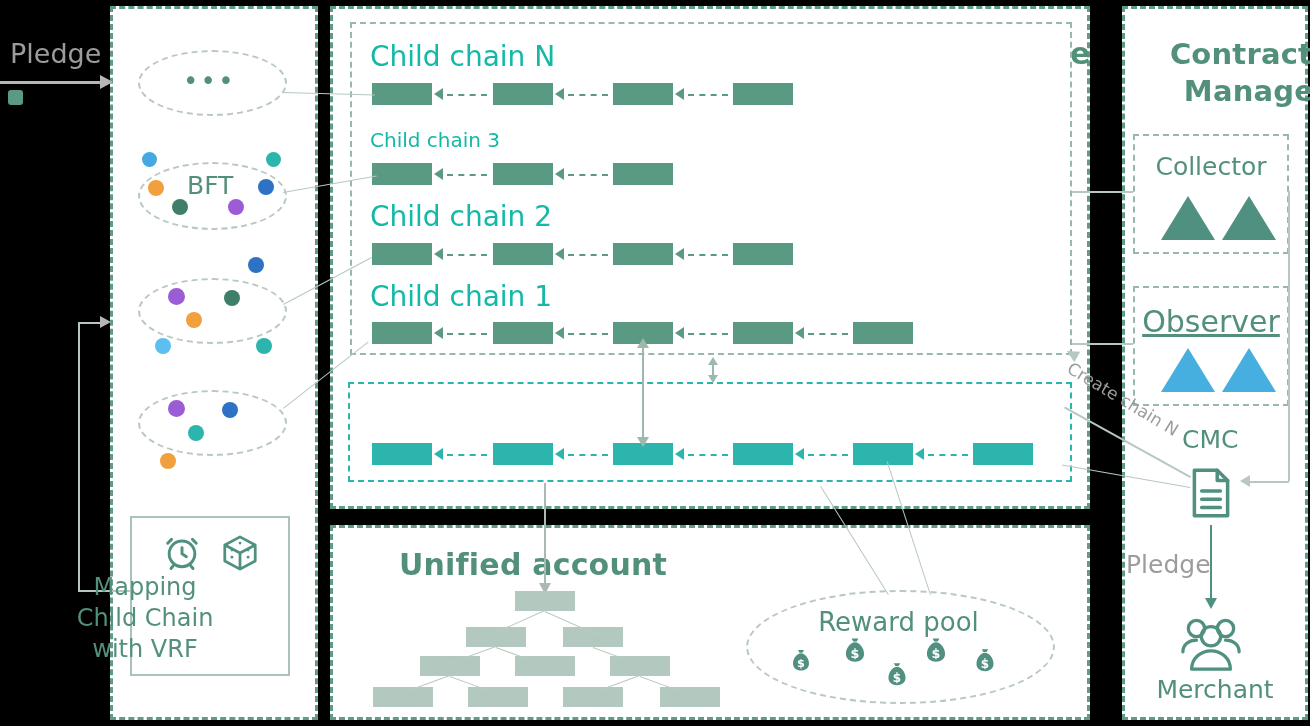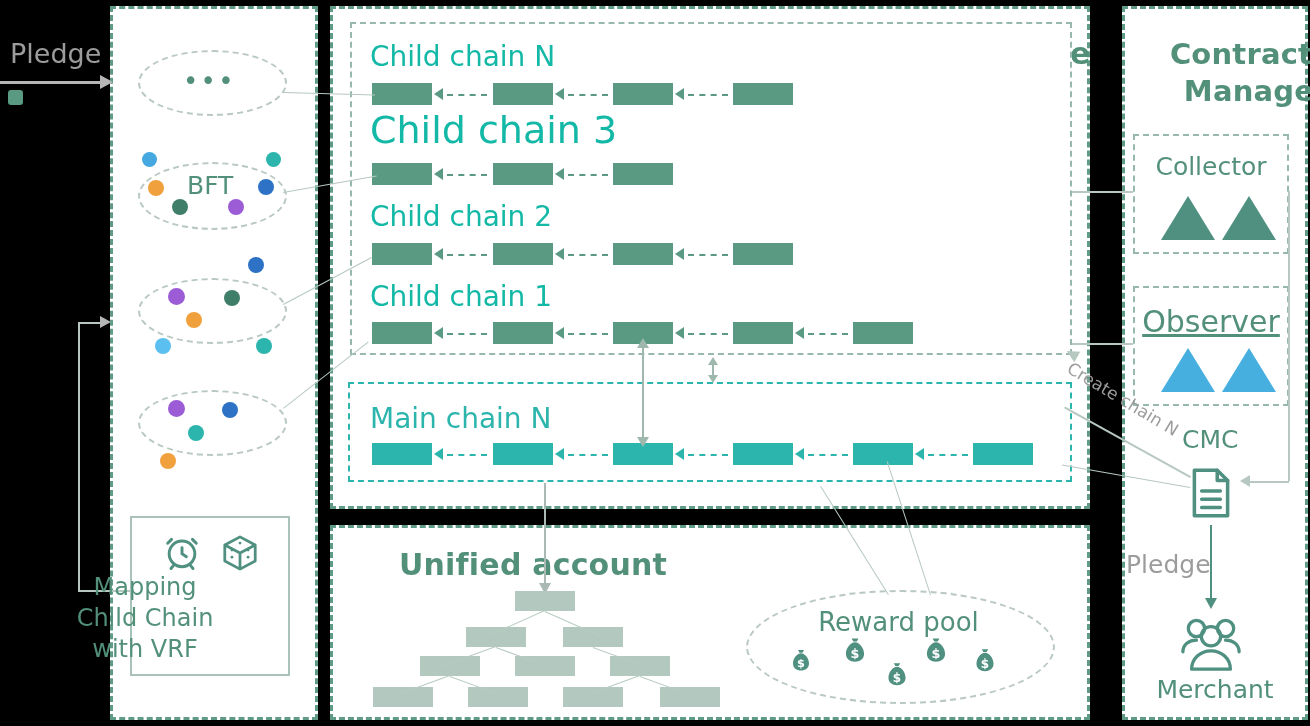--- a/index.html
+++ b/index.html
@@ -119,21 +119,21 @@
   <div class="arrowdash" style="left:447px;top:94px;width:40px;"></div>
   <div class="arrowhead" style="left:434px;top:88px;"></div>
   <div class="blk" style="left:493px;top:83px;width:60px;"></div>
   <div class="arrowdash" style="left:568px;top:94px;width:40px;"></div>
   <div class="arrowhead" style="left:555px;top:88px;"></div>
   <div class="blk" style="left:613px;top:83px;width:60px;"></div>
   <div class="arrowdash" style="left:688px;top:94px;width:40px;"></div>
   <div class="arrowhead" style="left:675px;top:88px;"></div>
   <div class="blk" style="left:733px;top:83px;width:60px;"></div>
 
-  <div class="title-light" style="left:370px;top:108px;font-size:38px;">Child chain 3</div>
+  <div class="title-light" style="left:370px;top:128px;font-size:20px;">Child chain 3</div>
   <div class="blk" style="left:372px;top:163px;width:60px;"></div>
   <div class="arrowdash" style="left:447px;top:174px;width:40px;"></div>
   <div class="arrowhead" style="left:434px;top:168px;"></div>
   <div class="blk" style="left:493px;top:163px;width:60px;"></div>
   <div class="arrowdash" style="left:568px;top:174px;width:40px;"></div>
   <div class="arrowhead" style="left:555px;top:168px;"></div>
   <div class="blk" style="left:613px;top:163px;width:60px;"></div>
 
   <div class="title-light" style="left:370px;top:200px;font-size:28px;">Child chain 2</div>
   <div class="blk" style="left:372px;top:243px;width:60px;"></div>
@@ -156,21 +156,20 @@
   <div class="arrowhead" style="left:555px;top:327px;"></div>
   <div class="blk" style="left:613px;top:322px;width:60px;"></div>
   <div class="arrowdash" style="left:688px;top:333px;width:40px;"></div>
   <div class="arrowhead" style="left:675px;top:327px;"></div>
   <div class="blk" style="left:733px;top:322px;width:60px;"></div>
   <div class="arrowdash" style="left:808px;top:333px;width:40px;"></div>
   <div class="arrowhead" style="left:795px;top:327px;"></div>
   <div class="blk" style="left:853px;top:322px;width:60px;"></div>
 
   <div class="panel dash-teal" style="left:348px;top:382px;width:724px;height:100px;"></div>
-  <div class="title-light" style="left:370px;top:402px;font-size:28px;color:#2bb5ad;">Main chain N</div>
 
   <div class="blk teal" style="left:372px;top:443px;width:60px;"></div>
   <div class="arrowdash teal" style="left:447px;top:454px;width:40px;"></div>
   <div class="arrowhead teal" style="left:434px;top:448px;"></div>
   <div class="blk teal" style="left:493px;top:443px;width:60px;"></div>
   <div class="arrowdash teal" style="left:568px;top:454px;width:40px;"></div>
   <div class="arrowhead teal" style="left:555px;top:448px;"></div>
   <div class="blk teal" style="left:613px;top:443px;width:60px;"></div>
   <div class="arrowdash teal" style="left:688px;top:454px;width:40px;"></div>
   <div class="arrowhead teal" style="left:675px;top:448px;"></div>

